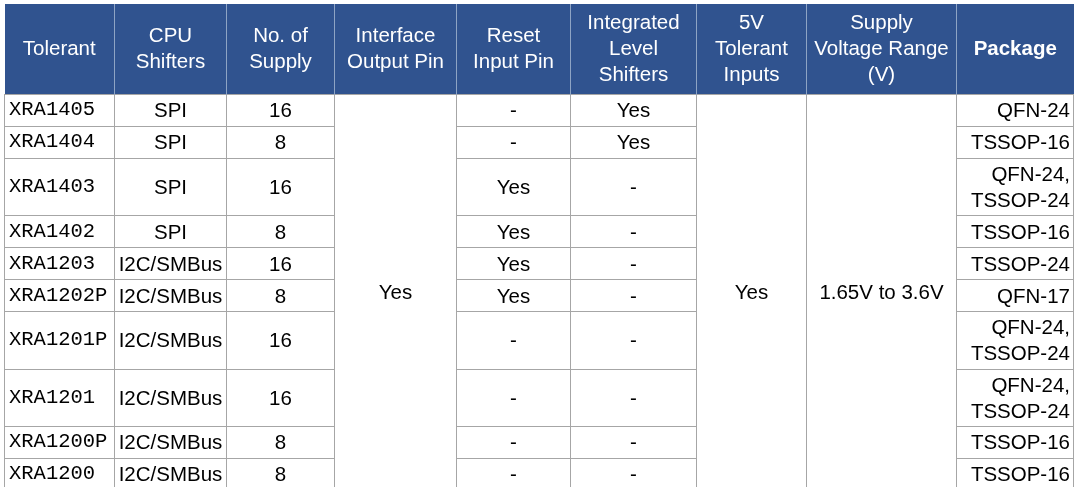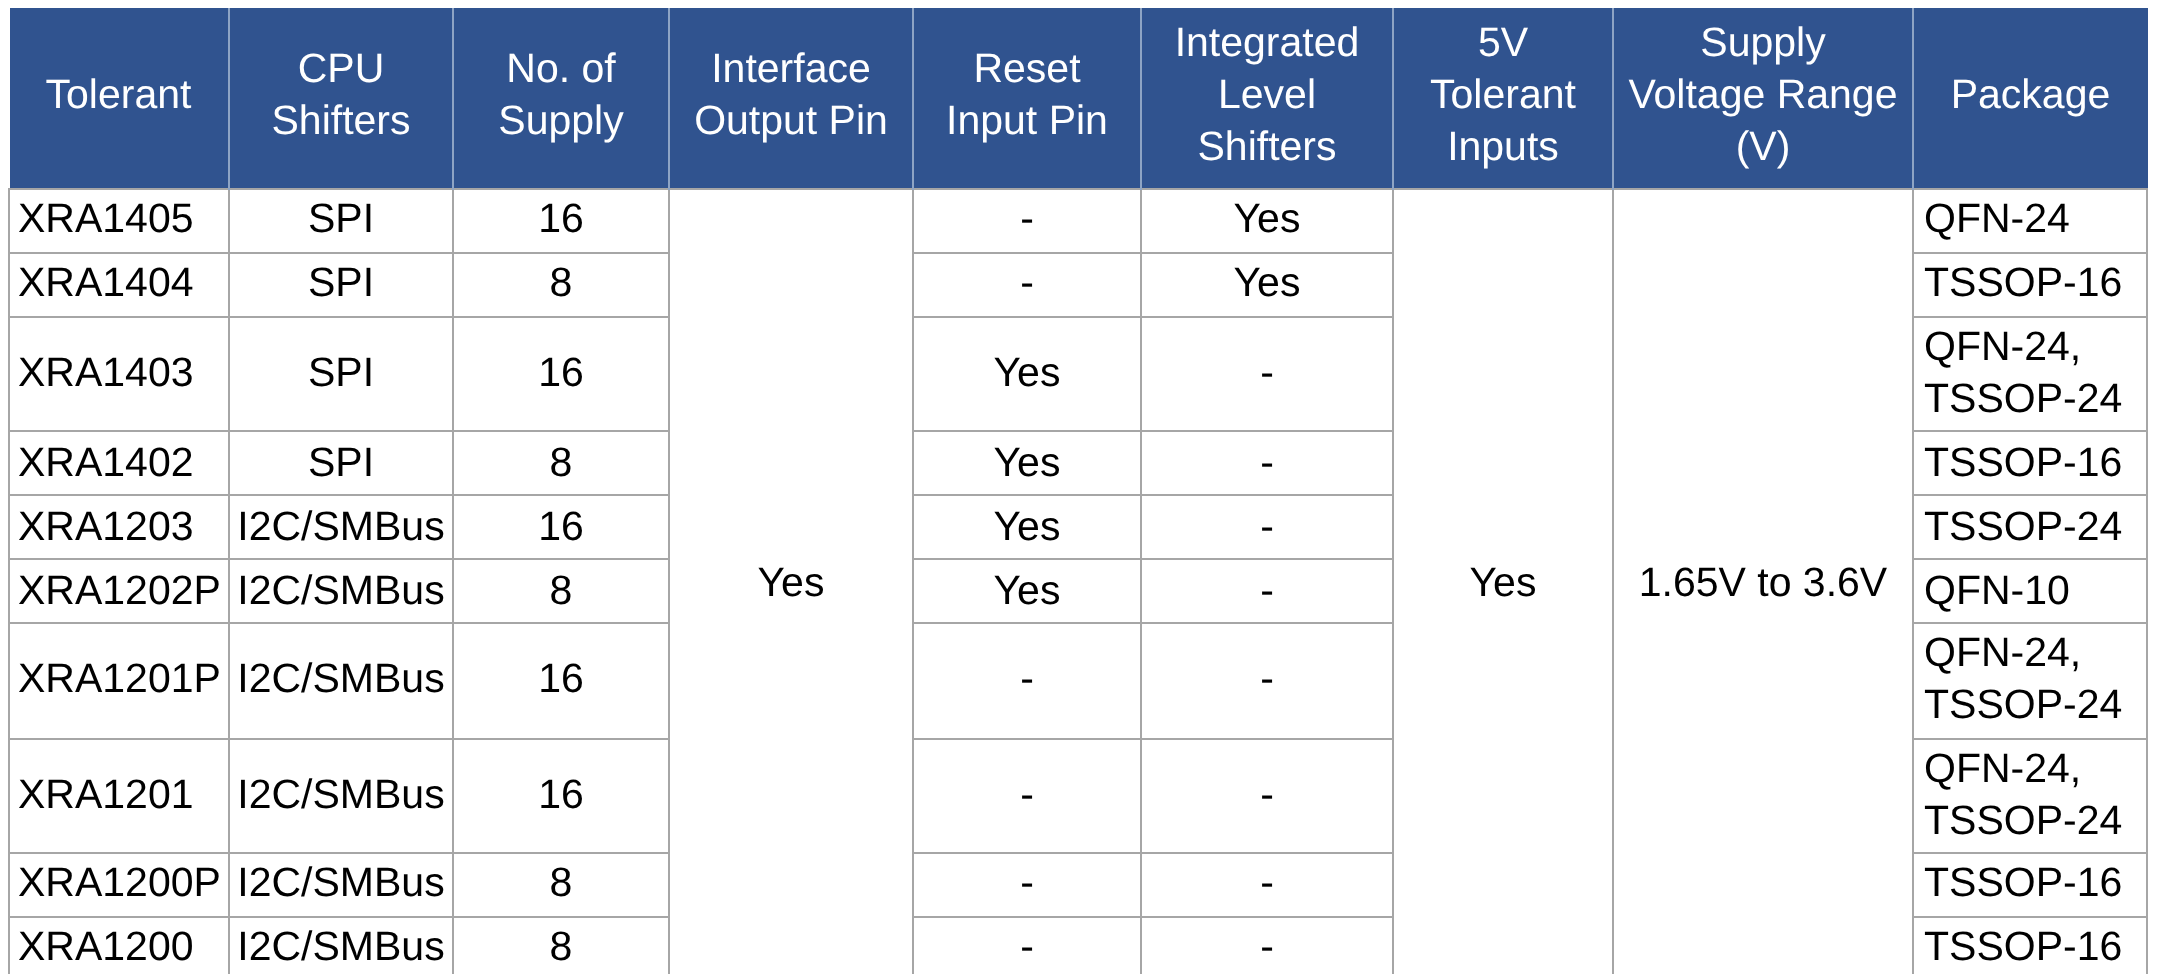--- a/index.html
+++ b/index.html
@@ -46,41 +46,43 @@
     border-bottom: 0;
     height: 87px;
     box-sizing: border-box;
     white-space: pre-line;
   }
   table.spec thead th:first-child {
     border-left: 0;
   }
   table.spec thead th:last-child {
     border-right: 0;
+    font-weight: bold;
   }
 
   
   table.spec tbody td {
     font-size: 20.5px;
     line-height: 1.28;
     color: #000000;
     text-align: center;
     vertical-align: middle;
     border: 1px solid #A6A6A6;
     padding: 2px 3px;
     box-sizing: border-box;
     background: #ffffff;
     white-space: pre-line;
   }
   table.spec tbody td.prod {
     text-align: left;
     padding-left: 4px;
+    font-family: Liberation Mono, monospace;
   }
   table.spec tbody td.pkg {
-    text-align: left;
+    text-align: right;
     padding-left: 5px;
   }
   table.spec tbody td.merged {
     vertical-align: middle;
   }
 
   
   col.c-product  { width: 110px; }
   col.c-cpu      { width: 112px; }
   col.c-gpio     { width: 108px; }
@@ -178,21 +180,21 @@
           <td>Yes</td>
           <td>-</td>
           <td class="pkg">TSSOP-24</td>
         </tr>
         <tr class="r-short">
           <td class="prod">XRA1202P</td>
           <td>I2C/SMBus</td>
           <td>8</td>
           <td>Yes</td>
           <td>-</td>
-          <td class="pkg">QFN-10</td>
+          <td class="pkg">QFN-17</td>
         </tr>
         <tr class="r-tall">
           <td class="prod">XRA1201P</td>
           <td>I2C/SMBus</td>
           <td>16</td>
           <td>-</td>
           <td>-</td>
           <td class="pkg">QFN-24,
 TSSOP-24</td>
         </tr>

